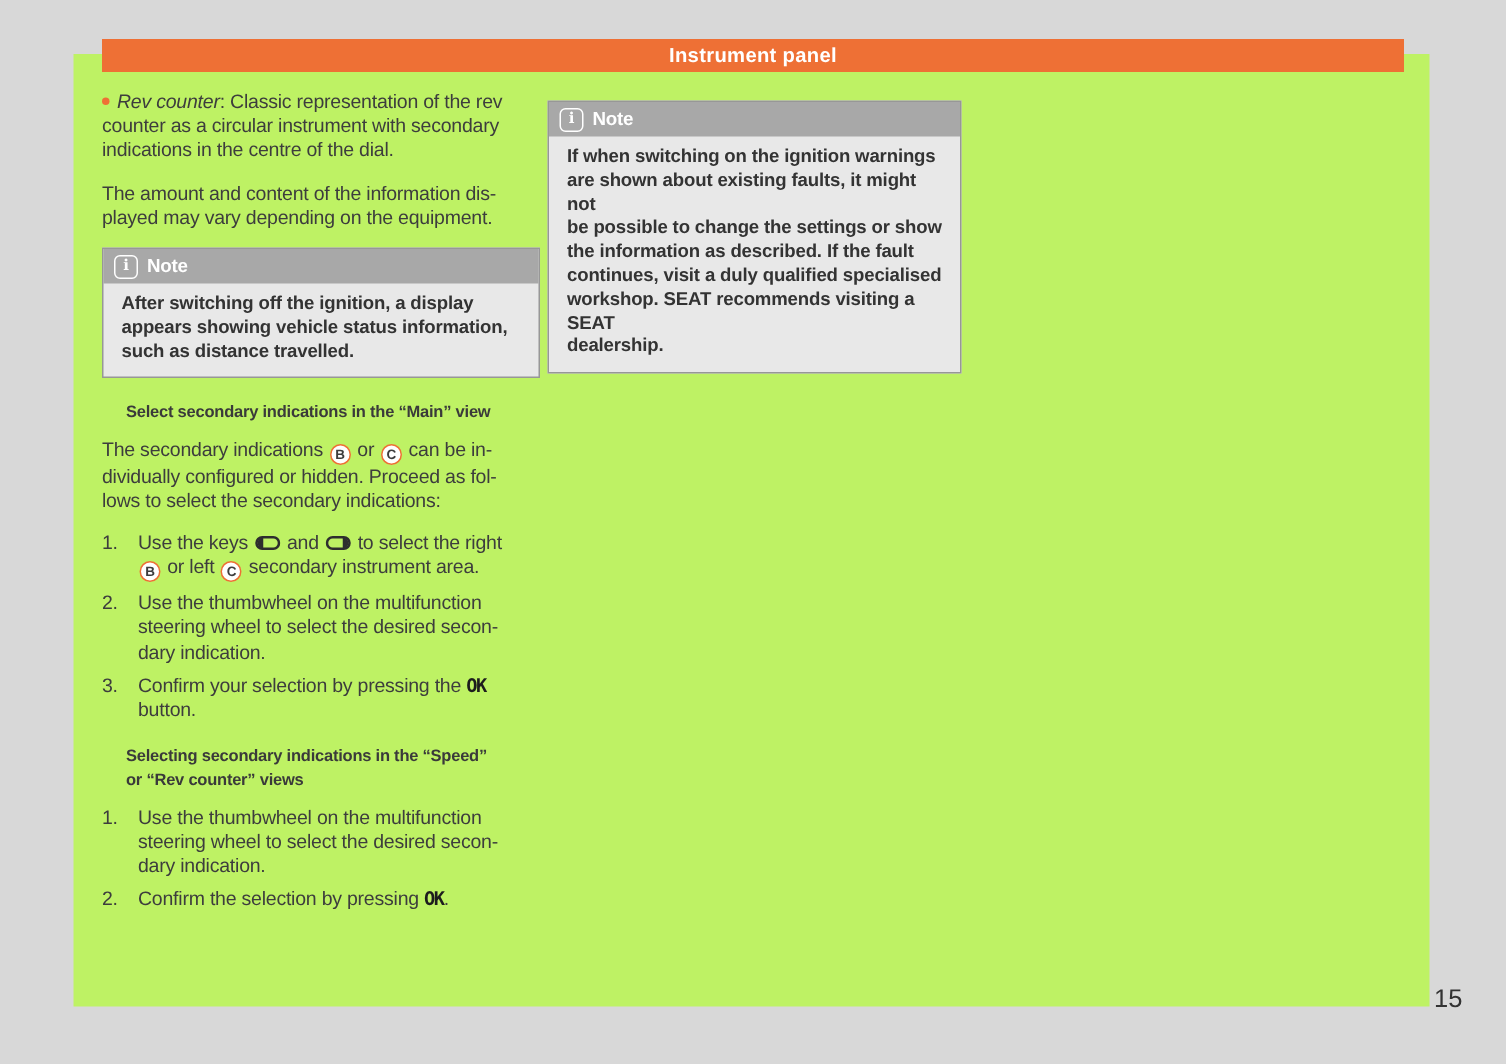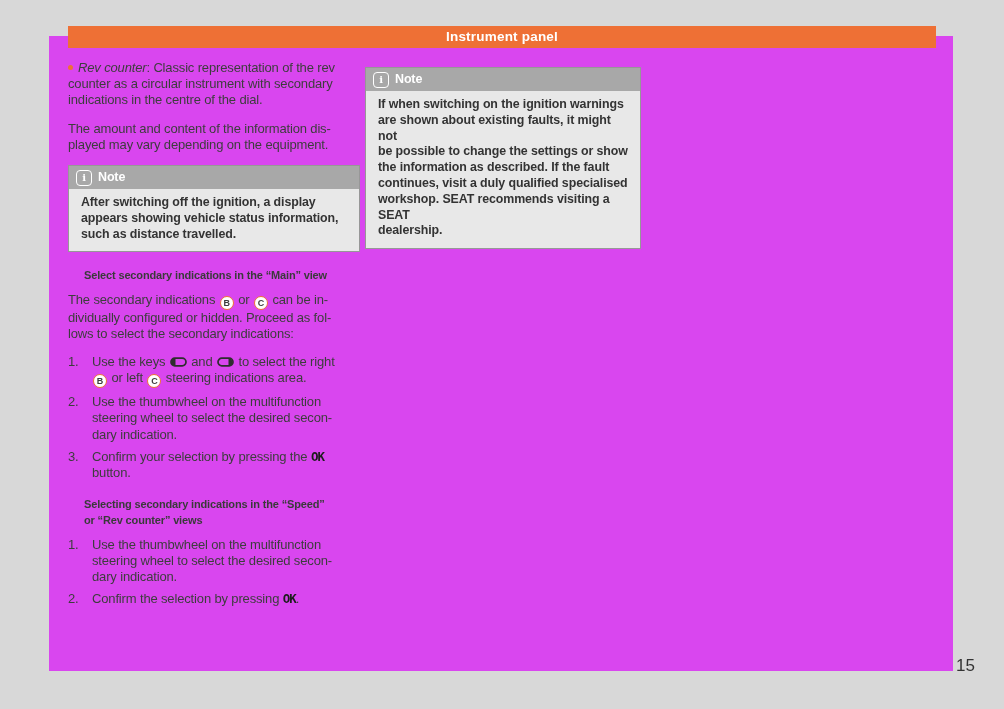--- a/index.html
+++ b/index.html
@@ -1,18 +1,18 @@
 <!DOCTYPE html>
 <html><head>
 <meta charset="utf-8">
 <style>
   html,body{margin:0;padding:0;}
   body{width:1004px;height:709px;background:#d8d8d8;font-family:"Liberation Sans",sans-serif;}
   .screen{position:relative;width:1004px;height:709px;background:#d8d8d8;overflow:hidden;}
-  .page{position:absolute;left:49px;top:36px;width:904px;height:635px;background:#d946ef;}
+  .page{position:absolute;left:49px;top:36px;width:904px;height:635px;background:#bef264;}
   .header-bar{position:absolute;left:19px;top:-10px;width:868px;height:22px;background:#ee7035;
     color:#fff;text-align:center;font-weight:bold;font-size:13.5px;line-height:22px;letter-spacing:0.2px;}
   .col{position:absolute;font-size:13px;line-height:16.2px;color:#3d3d3d;letter-spacing:-0.15px;}
   .col-left{left:19px;top:24px;width:292px;}
   .col-right{left:316px;top:28px;width:276px;}
   .body{white-space:pre-line;margin:0 0 12px 0;}
   .bullet{display:inline-block;width:5px;height:5px;border-radius:50%;background:#ee7035;vertical-align:2px;margin-right:5px;}
   .it{font-style:italic;}
   .h{font-weight:bold;font-size:11px;color:#3a3a3a;margin:15px 16px 8px;white-space:pre-line;}
   .note{border:1px solid #979797;background:#e8e8e8;margin:3px 0 14px;}
@@ -68,21 +68,21 @@
       <div class="steps">
         <div class="step">
           <span class="step-num">1.</span>
           <span class="step-text"><span>Use the keys </span><svg class="keyicon" width="17" height="10" viewBox="0 0 17 10">
                 <rect x="1" y="1.2" width="15" height="7.6" rx="3.8" fill="none" stroke="#2e2e2e" stroke-width="1.7"></rect>
                 <path d="M5.5 1.2 A3.8 3.8 0 0 0 5.5 8.8 Z" fill="#2e2e2e"></path>
               </svg><span> and </span><svg class="keyicon" width="17" height="10" viewBox="0 0 17 10">
                 <rect x="1" y="1.2" width="15" height="7.6" rx="3.8" fill="none" stroke="#2e2e2e" stroke-width="1.7"></rect>
                 <path d="M11.5 1.2 A3.8 3.8 0 0 1 11.5 8.8 Z" fill="#2e2e2e"></path>
               </svg><span> to select the right
-</span><span class="circ">B</span><span> or left </span><span class="circ">C</span><span> steering indications area.</span></span>
+</span><span class="circ">B</span><span> or left </span><span class="circ">C</span><span> secondary instrument area.</span></span>
         </div>
         <div class="step">
           <span class="step-num">2.</span>
           <span class="step-text">Use the thumbwheel on the multifunction
 steering wheel to select the desired secon-
 dary indication.</span>
         </div>
         <div class="step">
           <span class="step-num">3.</span>
           <span class="step-text"><span>Confirm your selection by pressing the </span><span class="ok">OK</span><span>

